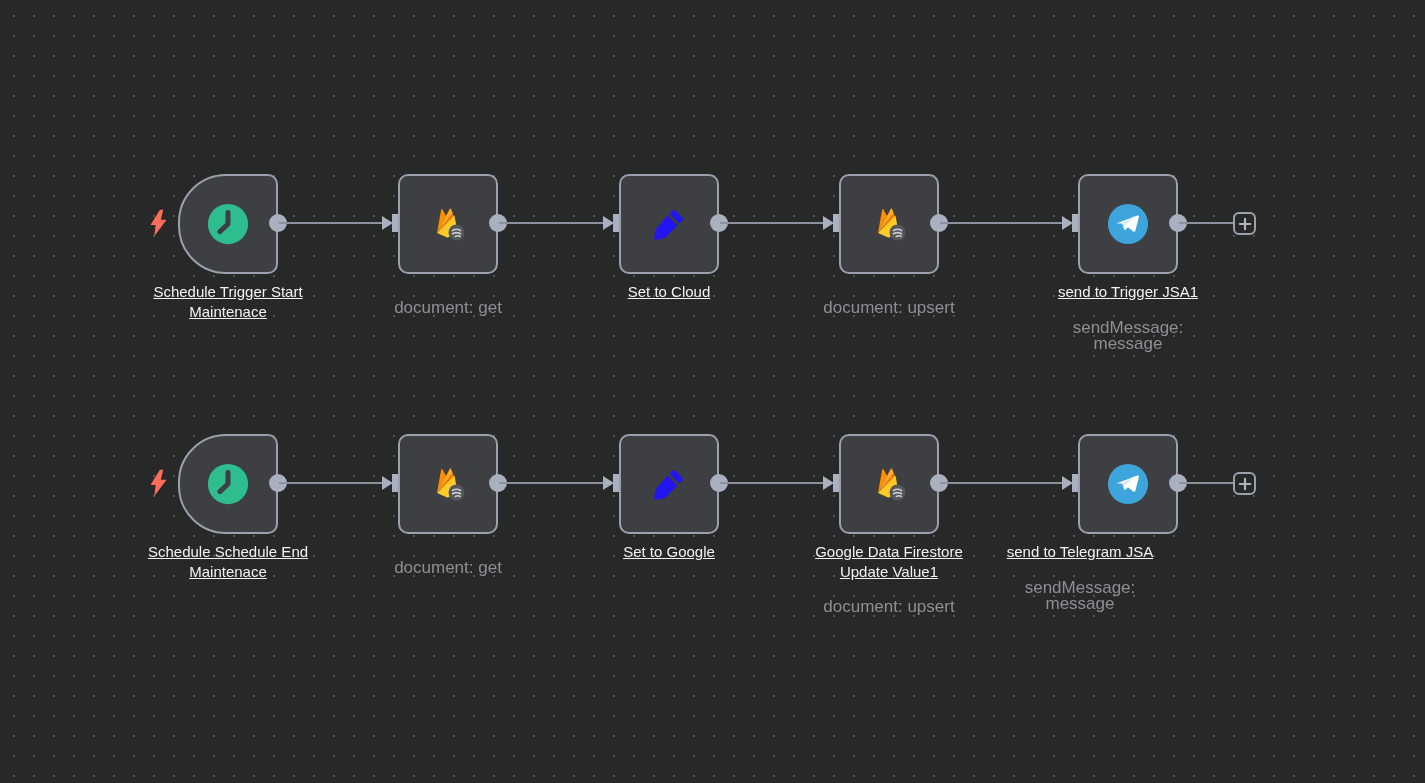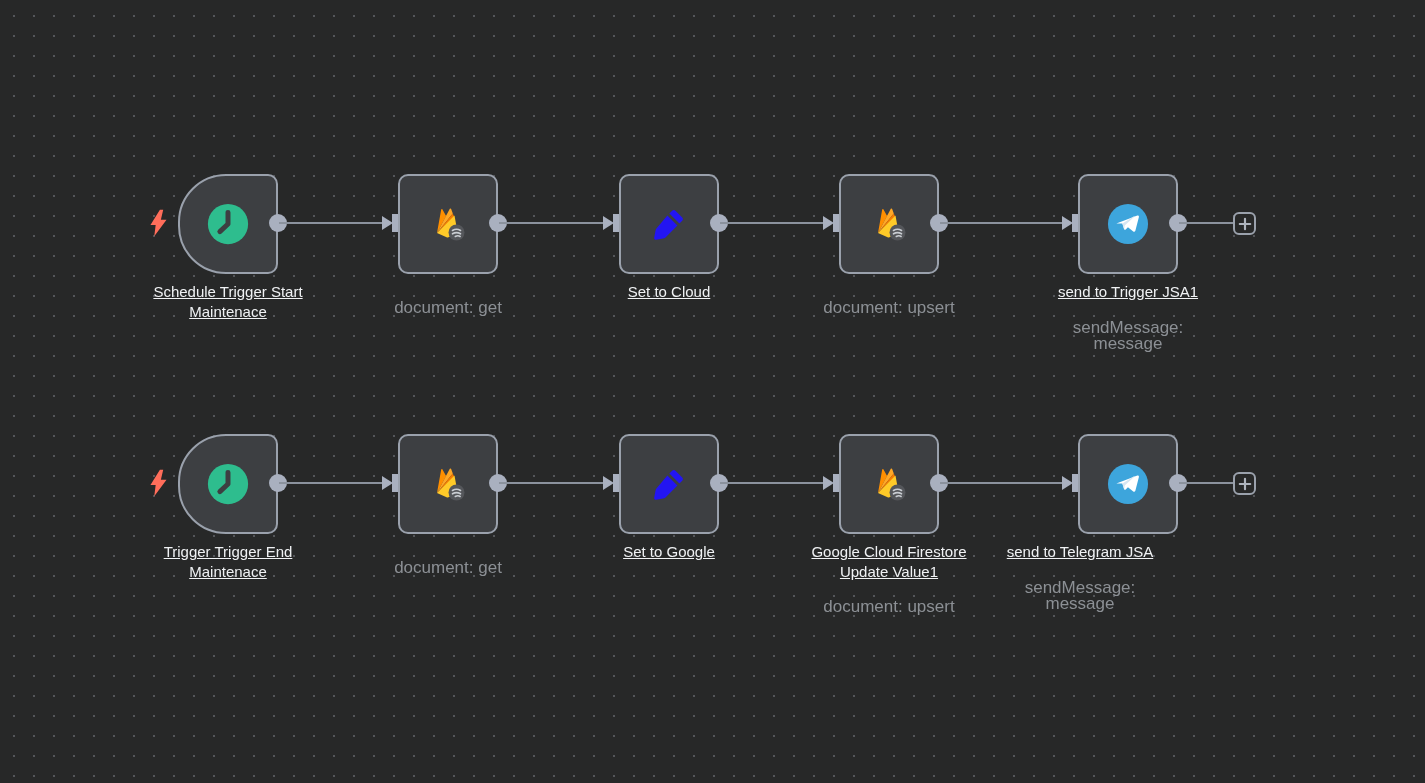--- a/index.html
+++ b/index.html
@@ -131,21 +131,21 @@
     <div class="title">send to Trigger JSA1</div>
     <div class="sub">sendMessage: message</div>
   </div>
 
   <div class="node trigger" style="left:178px;top:434px">
     <svg class="icon" width="46" height="46">
         <use href="#sym-clock"></use>
       </svg>
   </div>
   <div class="label" style="left:138px;top:542px">
-    <div class="title">Trigger Trigger End Maintenace</div>
+    <div class="title">Schedule Schedule End Maintenace</div>
     <div class="sub"></div>
   </div>
 
   <div class="node" style="left:398px;top:434px">
     <svg class="icon" width="40" height="40">
         <use href="#sym-firebase"></use>
       </svg>
   </div>
   <div class="label" style="left:358px;top:542px">
     <div class="sub">document: get</div>
@@ -160,21 +160,21 @@
     <div class="title">Set to Google</div>
     <div class="sub"></div>
   </div>
 
   <div class="node" style="left:839px;top:434px">
     <svg class="icon" width="40" height="40">
         <use href="#sym-firebase"></use>
       </svg>
   </div>
   <div class="label" style="left:799px;top:542px">
-    <div class="title">Google Cloud Firestore Update Value1</div>
+    <div class="title">Google Data Firestore Update Value1</div>
     <div class="sub">document: upsert</div>
   </div>
 
   <div class="node" style="left:1078px;top:434px">
     <svg class="icon" width="42" height="42">
         <use href="#sym-telegram"></use>
       </svg>
   </div>
   <div class="label" style="left:990px;top:542px">
     <div class="title">send to Telegram JSA</div>

